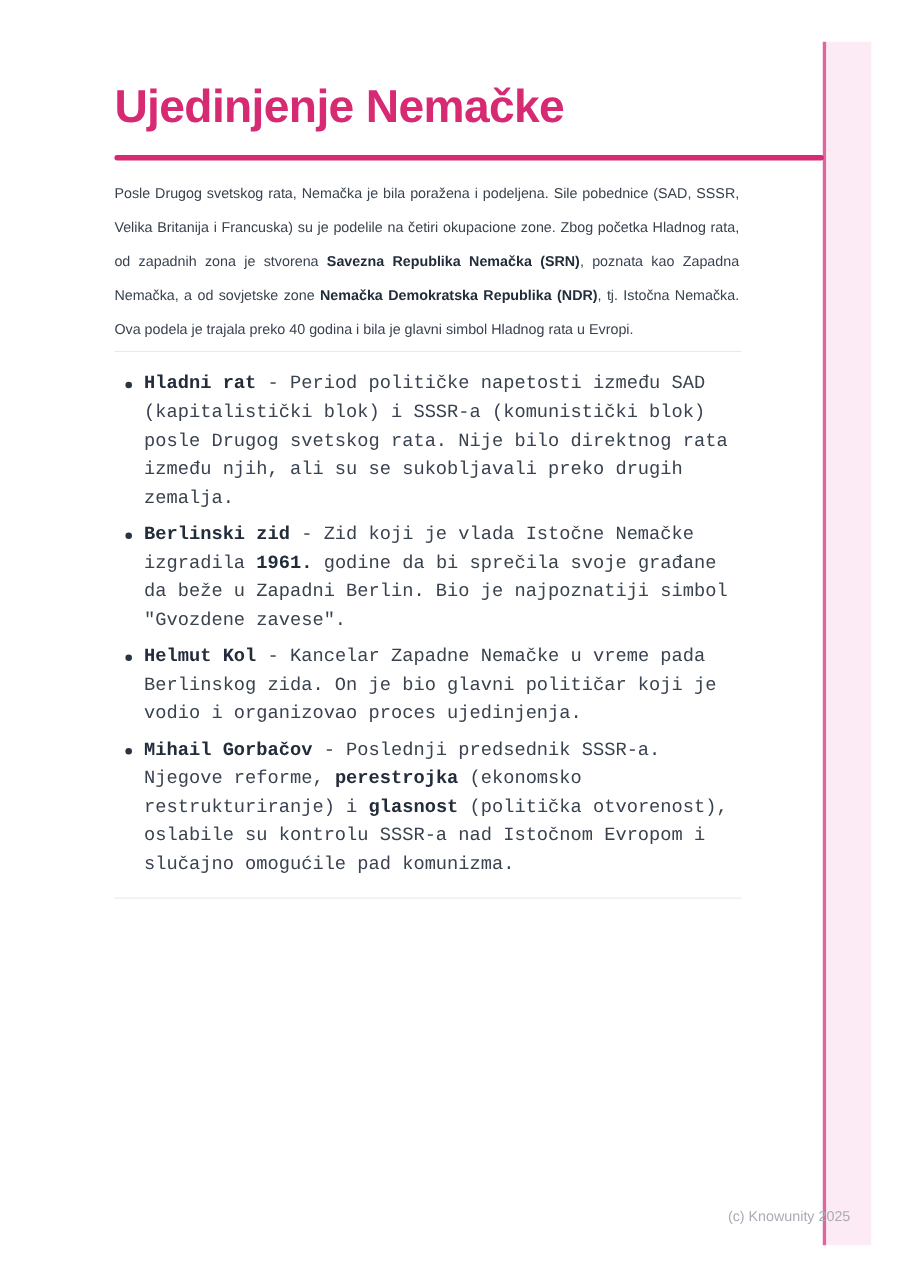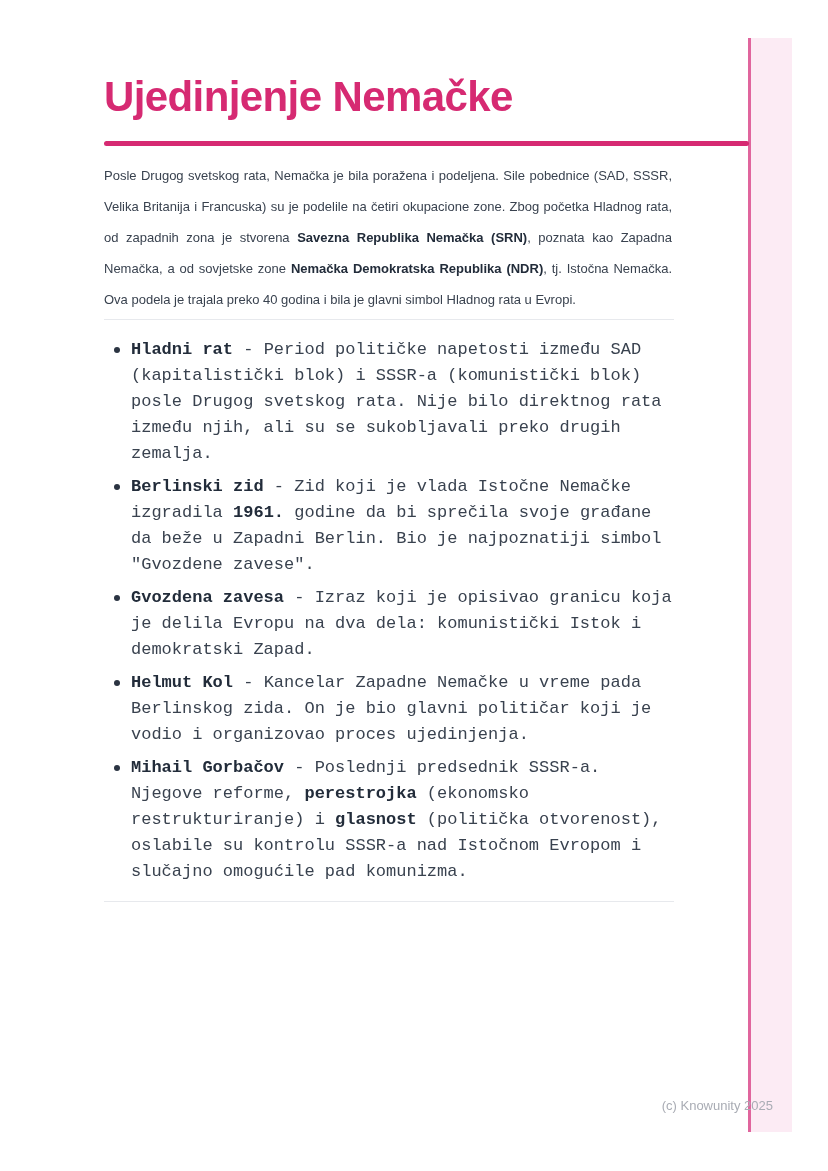--- a/index.html
+++ b/index.html
@@ -119,24 +119,20 @@
     <span class="li-text"><b>Hladni rat</b><span> - Period političke napetosti između SAD (kapitalistički blok) i SSSR-a (komunistički blok) posle Drugog svetskog rata. Nije bilo direktnog rata između njih, ali su se sukobljavali preko drugih zemalja.</span></span>
   </li>
 
 
 
   <li>
     <span class="bullet-dot"></span>
     <span class="li-text"><b>Berlinski zid</b><span> - Zid koji je vlada Istočne Nemačke izgradila </span><b>1961.</b><span> godine da bi sprečila svoje građane da beže u Zapadni Berlin. Bio je najpoznatiji simbol "Gvozdene zavese".</span></span>
   </li>
 
-  <li>
-    <span class="bullet-dot"></span>
-    <span class="li-text"><b>Gvozdena zavesa</b><span> - Izraz koji je opisivao granicu koja je delila Evropu na dva dela: komunistički Istok i demokratski Zapad.</span></span>
-  </li>
 
   <li>
     <span class="bullet-dot"></span>
     <span class="li-text"><b>Helmut Kol</b><span> - Kancelar Zapadne Nemačke u vreme pada Berlinskog zida. On je bio glavni političar koji je vodio i organizovao proces ujedinjenja.</span></span>
   </li>
 
   <li>
     <span class="bullet-dot"></span>
     <span class="li-text"><b>Mihail Gorbačov</b><span> - Poslednji predsednik SSSR-a. Njegove reforme, </span><b>perestrojka</b><span> (ekonomsko restrukturiranje) i </span><b>glasnost</b><span> (politička otvorenost), oslabile su kontrolu SSSR-a nad Istočnom Evropom i slučajno omogućile pad komunizma.</span></span>
   </li>

